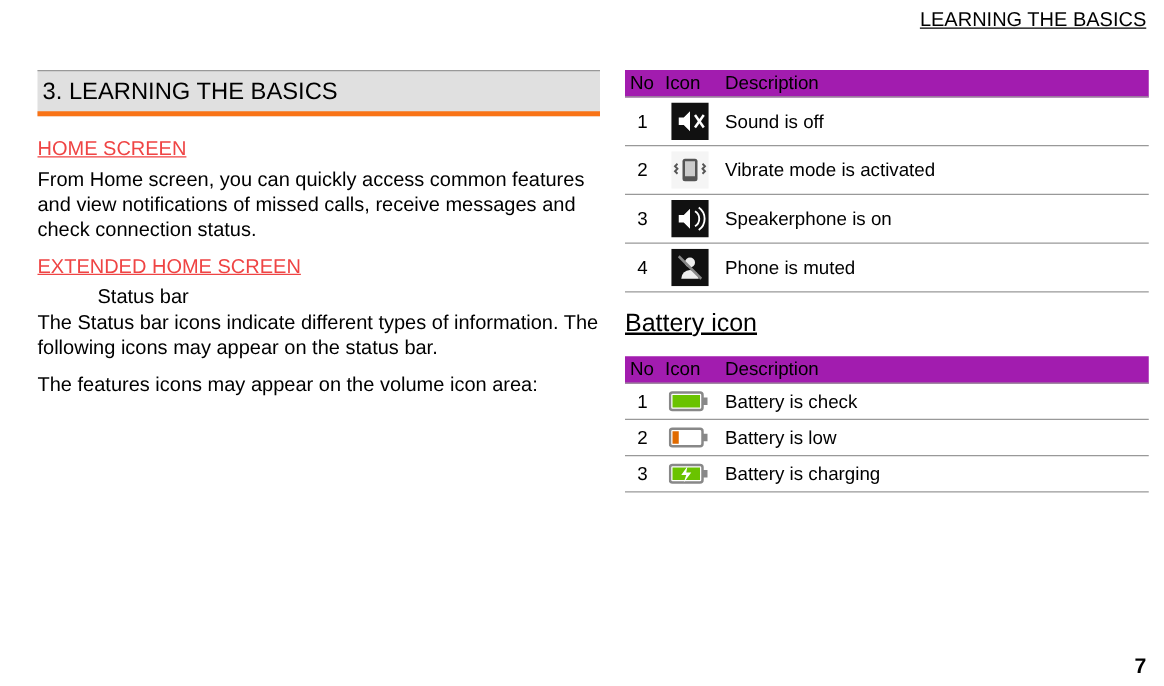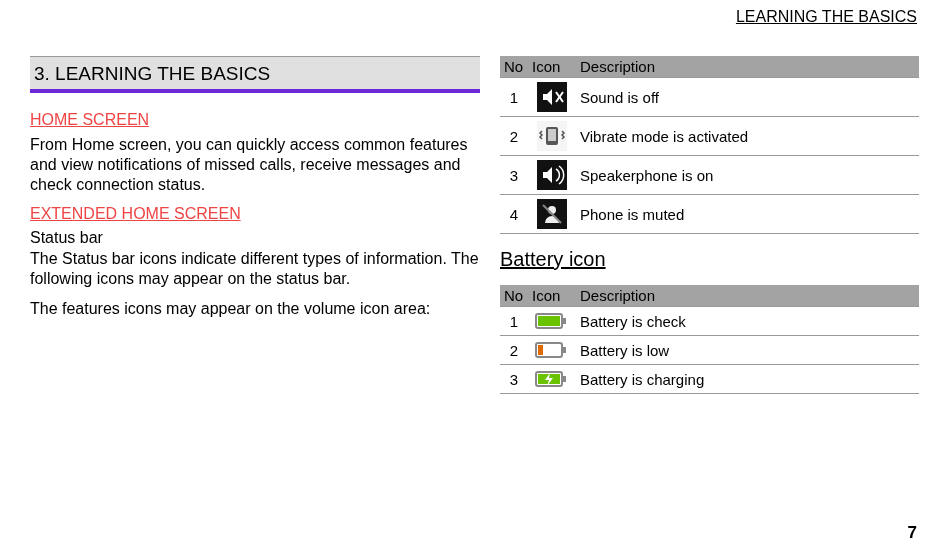--- a/index.html
+++ b/index.html
@@ -19,38 +19,38 @@
     font-size: 16px;
     padding-right: 2px;
     margin-bottom: 30px;
   }
   .columns { display: flex; gap: 20px; }
   .col-left { width: 450px; }
   .col-right { flex: 1; }
   .chapter-title {
     background: #e0e0e0;
     border-top: 1px solid #999;
-    border-bottom: 4px solid #6d28d9;
+    border-bottom: 4px solid #f97316;
     font-size: 19px;
     padding: 6px 4px 4px 4px;
     margin-bottom: 18px;
   }
   .sec-link {
     color: #ef4444;
     text-decoration: underline;
     font-size: 16px;
     display: block;
     margin-bottom: 6px;
   }
   .para { font-size: 16px; line-height: 1.25; margin-bottom: 10px; }
-  .subhead { font-size: 16px; margin-bottom: 2px; }
+  .subhead { font-size: 16px; margin-bottom: 2px; margin-left: 48px; }
   .caption { font-size: 20px; text-decoration: underline; margin-bottom: 14px; }
   table { border-collapse: collapse; width: 100%; margin-bottom: 14px; }
   th {
-    background: #a3a3a3;
+    background: #a21caf;
     font-weight: normal;
     text-align: left;
     font-size: 15px;
     padding: 2px 4px;
     border-bottom: 1px solid #999;
   }
   td { border-bottom: 1px solid #999; font-size: 15px; padding: 4px 4px; vertical-align: middle; }
   td.no { width: 28px; text-align: center; }
   td.iconcell { width: 48px; text-align: center; }
   td.iconcell svg { display: block; margin: 0 auto; }

